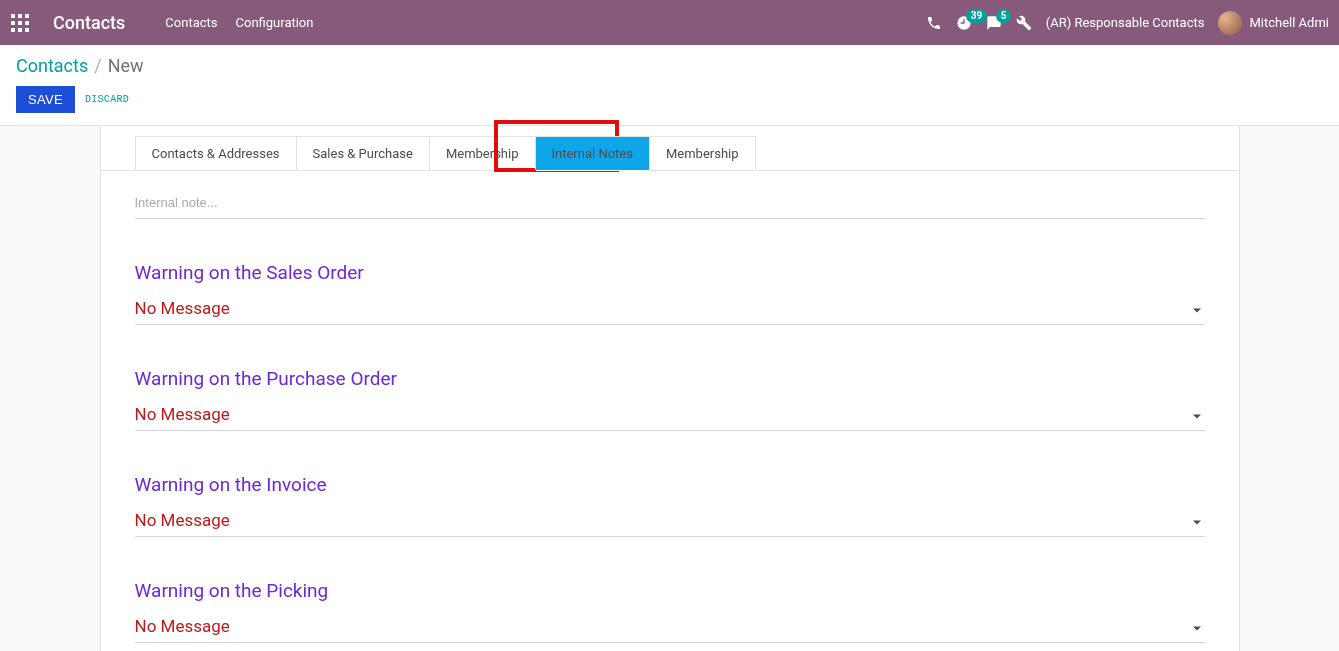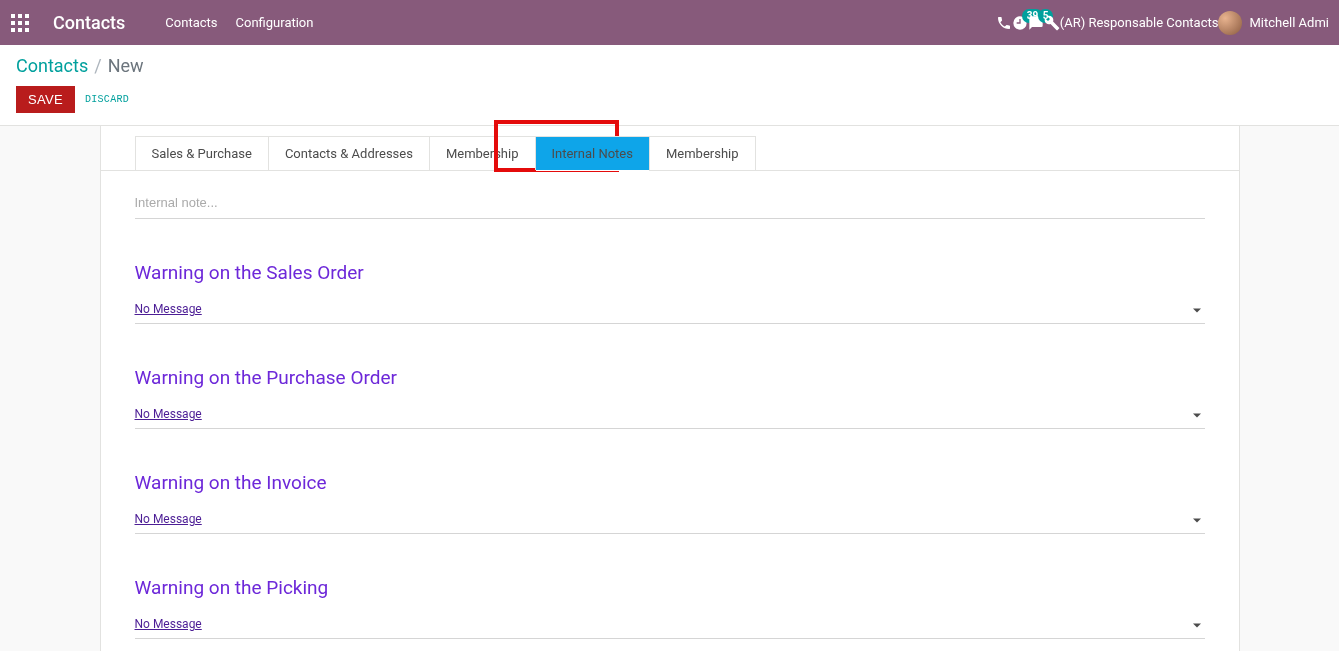--- a/index.html
+++ b/index.html
@@ -5,54 +5,54 @@
   * { box-sizing: border-box; margin:0; padding:0; }
   html,body { width:1339px; height:651px; font-family:-apple-system,BlinkMacSystemFont,"Segoe UI",Roboto,"Helvetica Neue",Arial,sans-serif; background:#f9f9f9; color:#4c4c4c; overflow:hidden;}
   
   .topbar { height:45px; background:#875a7b; display:flex; align-items:center; color:#fff; padding:0 10px 0 0;}
   .apps-icon { width:40px; display:flex; align-items:center; justify-content:center; height:45px;}
   .apps-icon svg { width:18px; height:18px; fill:#fff;}
   .brand { font-size:18px; font-weight:500; padding:0 20px 0 13px;}
   .topnav { display:flex; gap:18px; padding-left:20px;}
   .topnav a { color:#fff; font-size:13px; text-decoration:none;}
   .topbar-spacer { flex:1; }
-  .top-right { display:flex; align-items:center; }
+  .top-right { display:flex; align-items:center; gap:14px; }
   .top-right .ico { display:flex; align-items:center; position:relative;}
   .top-right svg { width:16px; height:16px; fill:#fff;}
   .badge { position:absolute; top:-6px; left:10px; background:#00a09d; color:#fff; font-size:10px; font-weight:700; border-radius:9px; padding:1px 5px; line-height:12px;}
   .top-right .company { font-size:13px;}
   .avatar { width:24px; height:24px; border-radius:50%; background:radial-gradient(circle at 30% 30%, #e8b38f, #8a5a3f); display:inline-block;}
   .user { display:flex; align-items:center; gap:7px; font-size:13px;}
   
   .controlpanel { background:#fff; border-bottom:1px solid #e2e2e0; padding:10px 16px 12px;}
   .breadcrumb { font-size:18px; display:flex; align-items:center; gap:6px; margin-bottom:10px;}
   .breadcrumb a { color:#00a09d; text-decoration:none;}
   .breadcrumb .sep { color:#adb5bd;}
   .breadcrumb .current { color:#6c757d;}
   .btnrow { display:flex; align-items:center; gap:10px;}
-  .btn-save { background:#b91c1c; color:#fff; border:none; font-size:13px; font-weight:500; padding:6px 12px; cursor:pointer; text-transform:uppercase; letter-spacing:0.3px;text-align:center;}
+  .btn-save { background:#1d4ed8; color:#fff; border:none; font-size:13px; font-weight:500; padding:6px 12px; cursor:pointer; text-transform:uppercase; letter-spacing:0.3px;text-align:center;}
   .btn-discard { background:none; border:none; color:#00a09d; font-size:10px; font-weight:500; cursor:pointer; text-transform:uppercase; letter-spacing:0.3px;font-family:Liberation Mono, monospace;}
   
   .sheet-wrap { display:flex; justify-content:center;}
   .sheet { width:1140px; background:#fff; border-left:1px solid #e2e2e0; border-right:1px solid #e2e2e0; min-height:560px;}
   
   .tabs { display:flex; border-bottom:1px solid #e2e2e0; padding-left:34px; padding-top:10px; position:relative;}
   .tab { padding:9px 16px; font-size:13px; color:#4c4c4c; border:1px solid #e2e2e0; border-bottom:none; background:#fff; margin-right:-1px; position:relative; cursor:pointer;}
   .tab.inactive { border-top-color:#e2e2e0;}
   .tab.active { border-top:1px solid #e2e2e0; background:#0ea5e9; color:#4c4c4c; z-index:2;}
   .tab.active::after { content:""; position:absolute; left:0; right:0; bottom:-1px; height:1px; background:#fff;}
   .tab-highlight { position:absolute; border:4px solid #e40b0b; pointer-events:none;}
   
   .sheet-body { padding:18px 34px 30px;}
   .note-input { width:100%; border:none; border-bottom:1px solid #d5d5d5; font-size:13px; padding:6px 0 8px; outline:none; color:#4c4c4c;}
   .note-input::placeholder { color:#aaa;}
   .section { margin-top:42px;}
   .section h2 { font-size:19px; font-weight:400; color:#6d28d9; margin-bottom:10px;}
   .select-row { position:relative; border-bottom:1px solid #d5d5d5; padding:4px 0 6px; cursor:pointer;}
-  .select-row .val { font-size:12px; color:#4c1d95;text-decoration:underline;}
+  .select-row .val { font-size:17px; color:#b91c1c;}
   .select-row .caret { position:absolute; right:4px; top:6px;}
   .select-row .caret svg { width:8px; height:8px; fill:#4c4c4c;}
 </style>
 </head>
 <body>
 
 <div class="topbar">
   <div class="apps-icon">
     <svg viewBox="0 0 18 18">
         <rect x="0" y="0" width="4" height="4"></rect>
@@ -111,22 +111,22 @@
   </div>
   <div class="btnrow">
     <button class="btn-save">Save</button>
     <button class="btn-discard">Discard</button>
   </div>
 </div>
 
 <div class="sheet-wrap">
   <div class="sheet">
     <div class="tabs" style="position:relative">
+      <div class="tab inactive">Contacts &amp; Addresses</div>
       <div class="tab inactive">Sales &amp; Purchase</div>
-      <div class="tab inactive">Contacts &amp; Addresses</div>
       <div class="tab inactive">Membership</div>
       <div class="tab active" id="active-tab">Internal Notes</div>
       <div class="tab inactive">Membership</div>
       <div class="tab-highlight" style="left:393px; top:-6px; width:125px; height:52px;"></div>
     </div>
 
     <div class="sheet-body">
       <input class="note-input" placeholder="Internal note..." style="">
 
       <div class="section">

